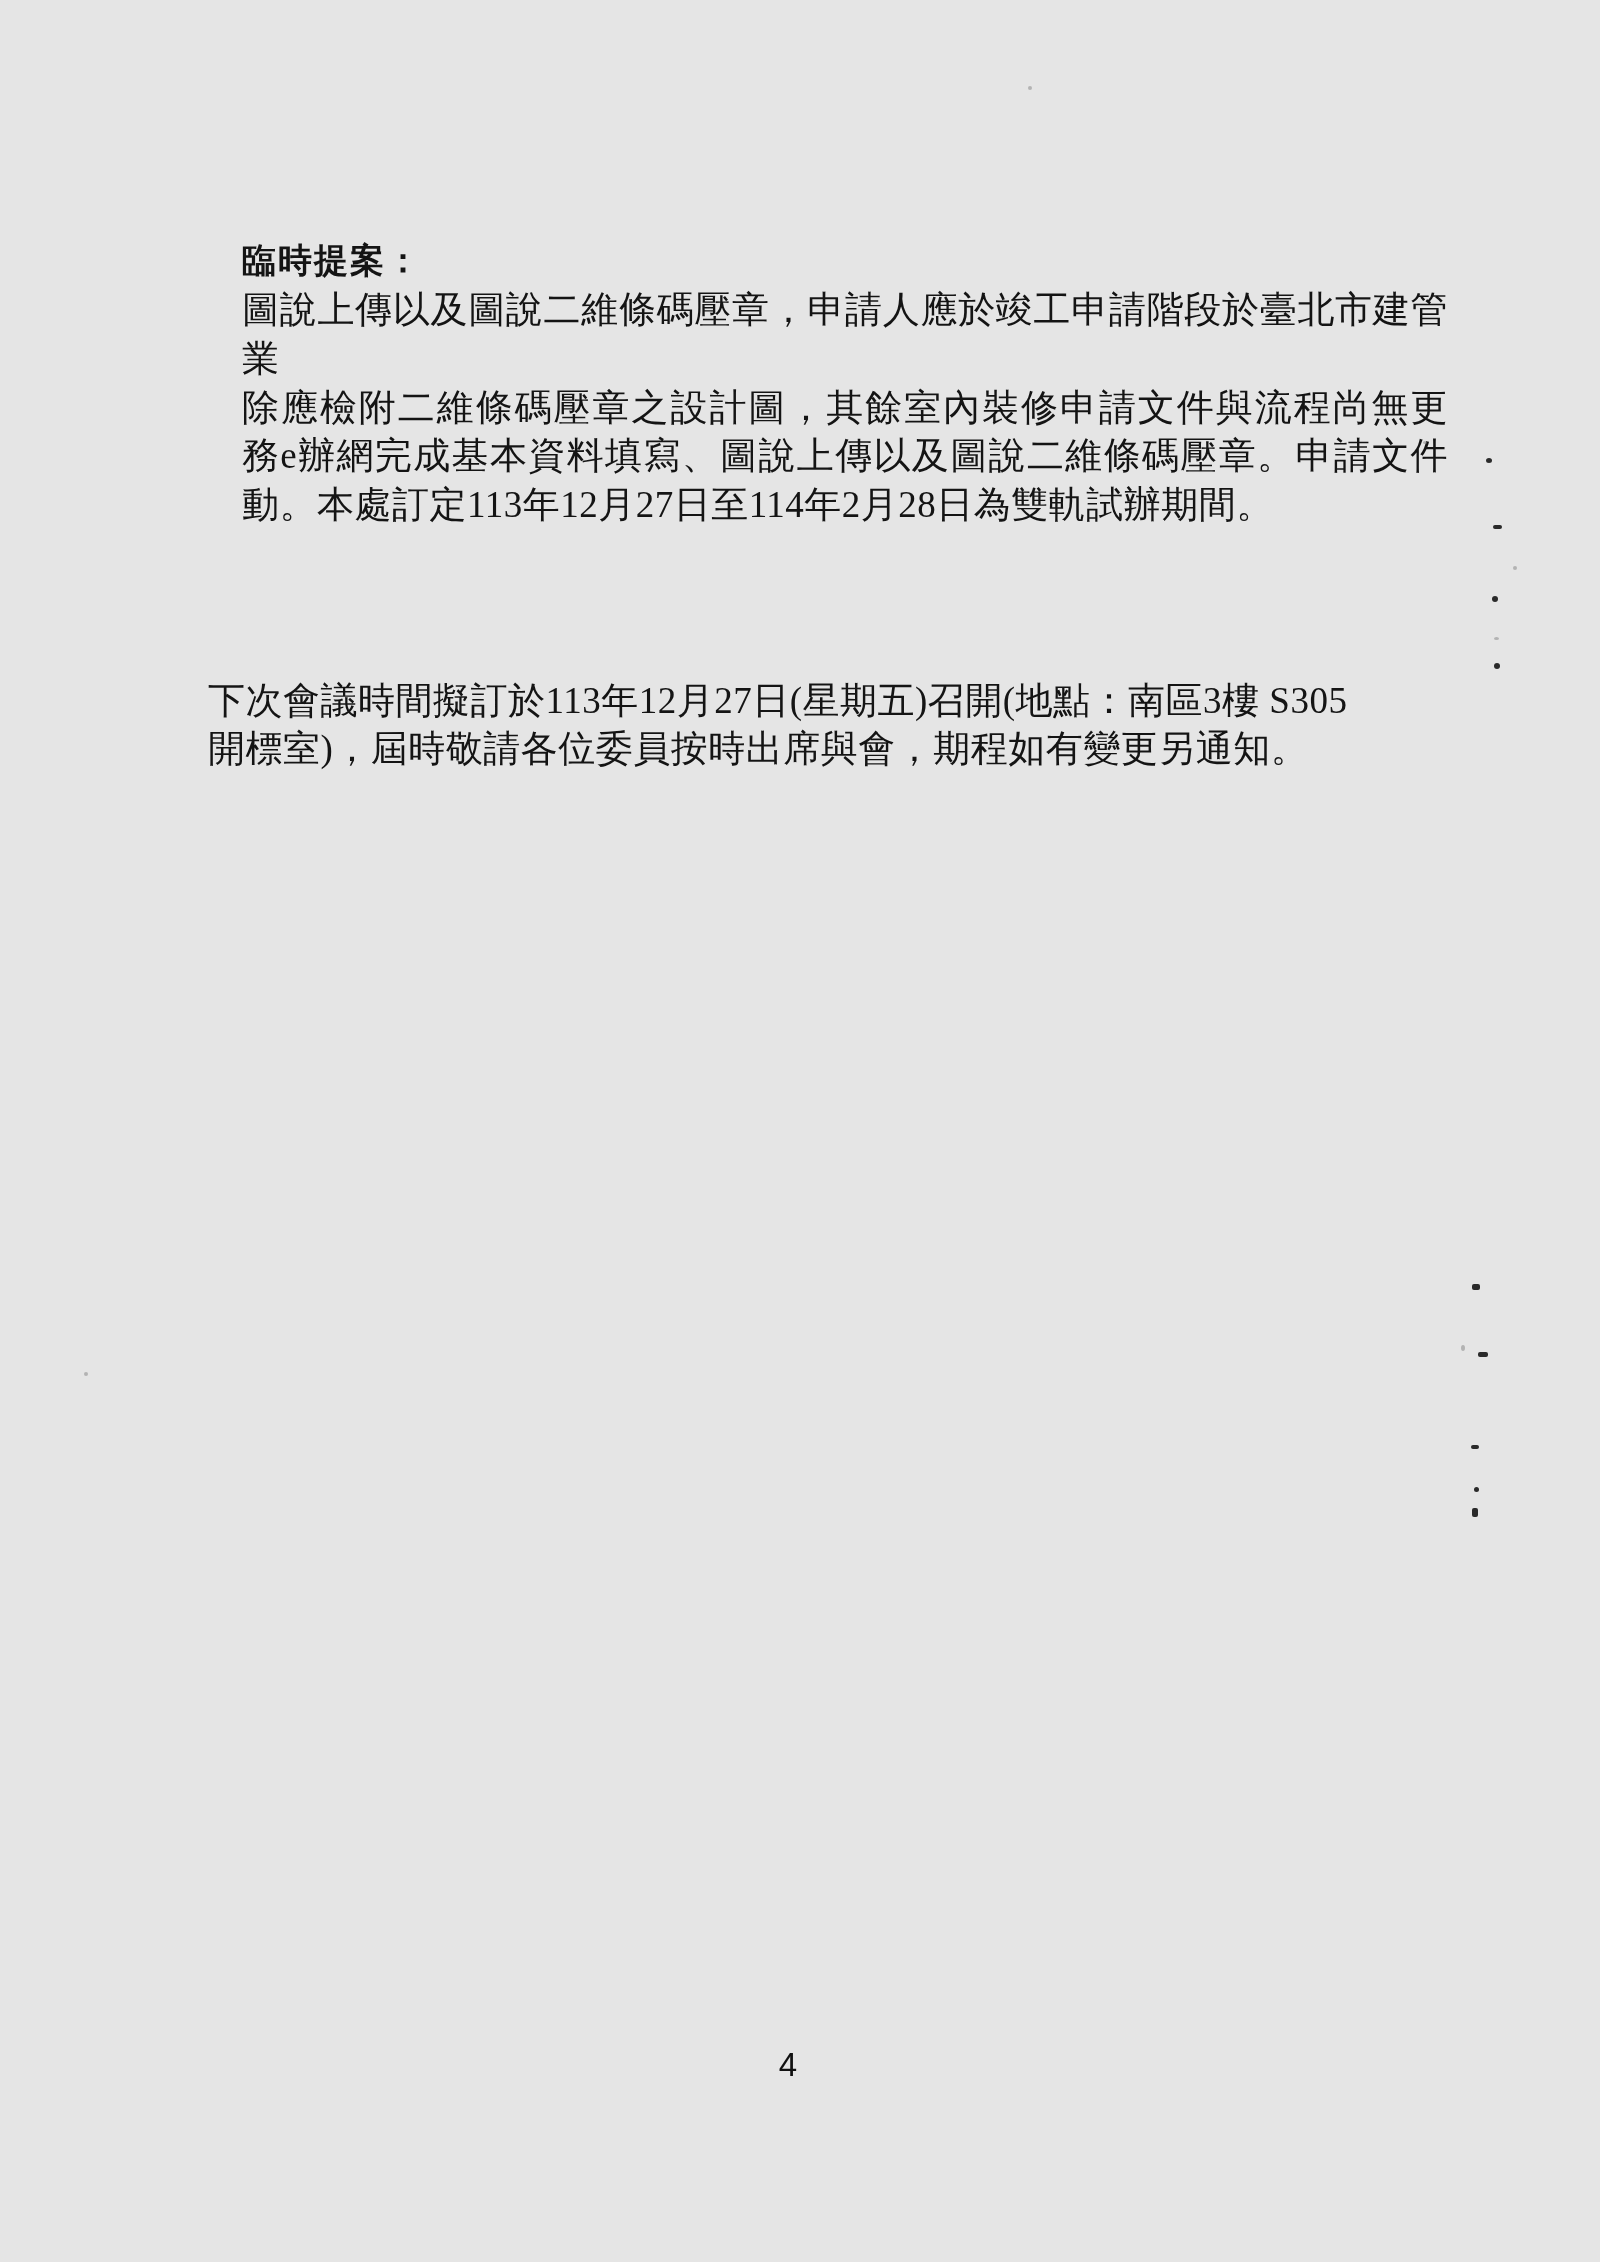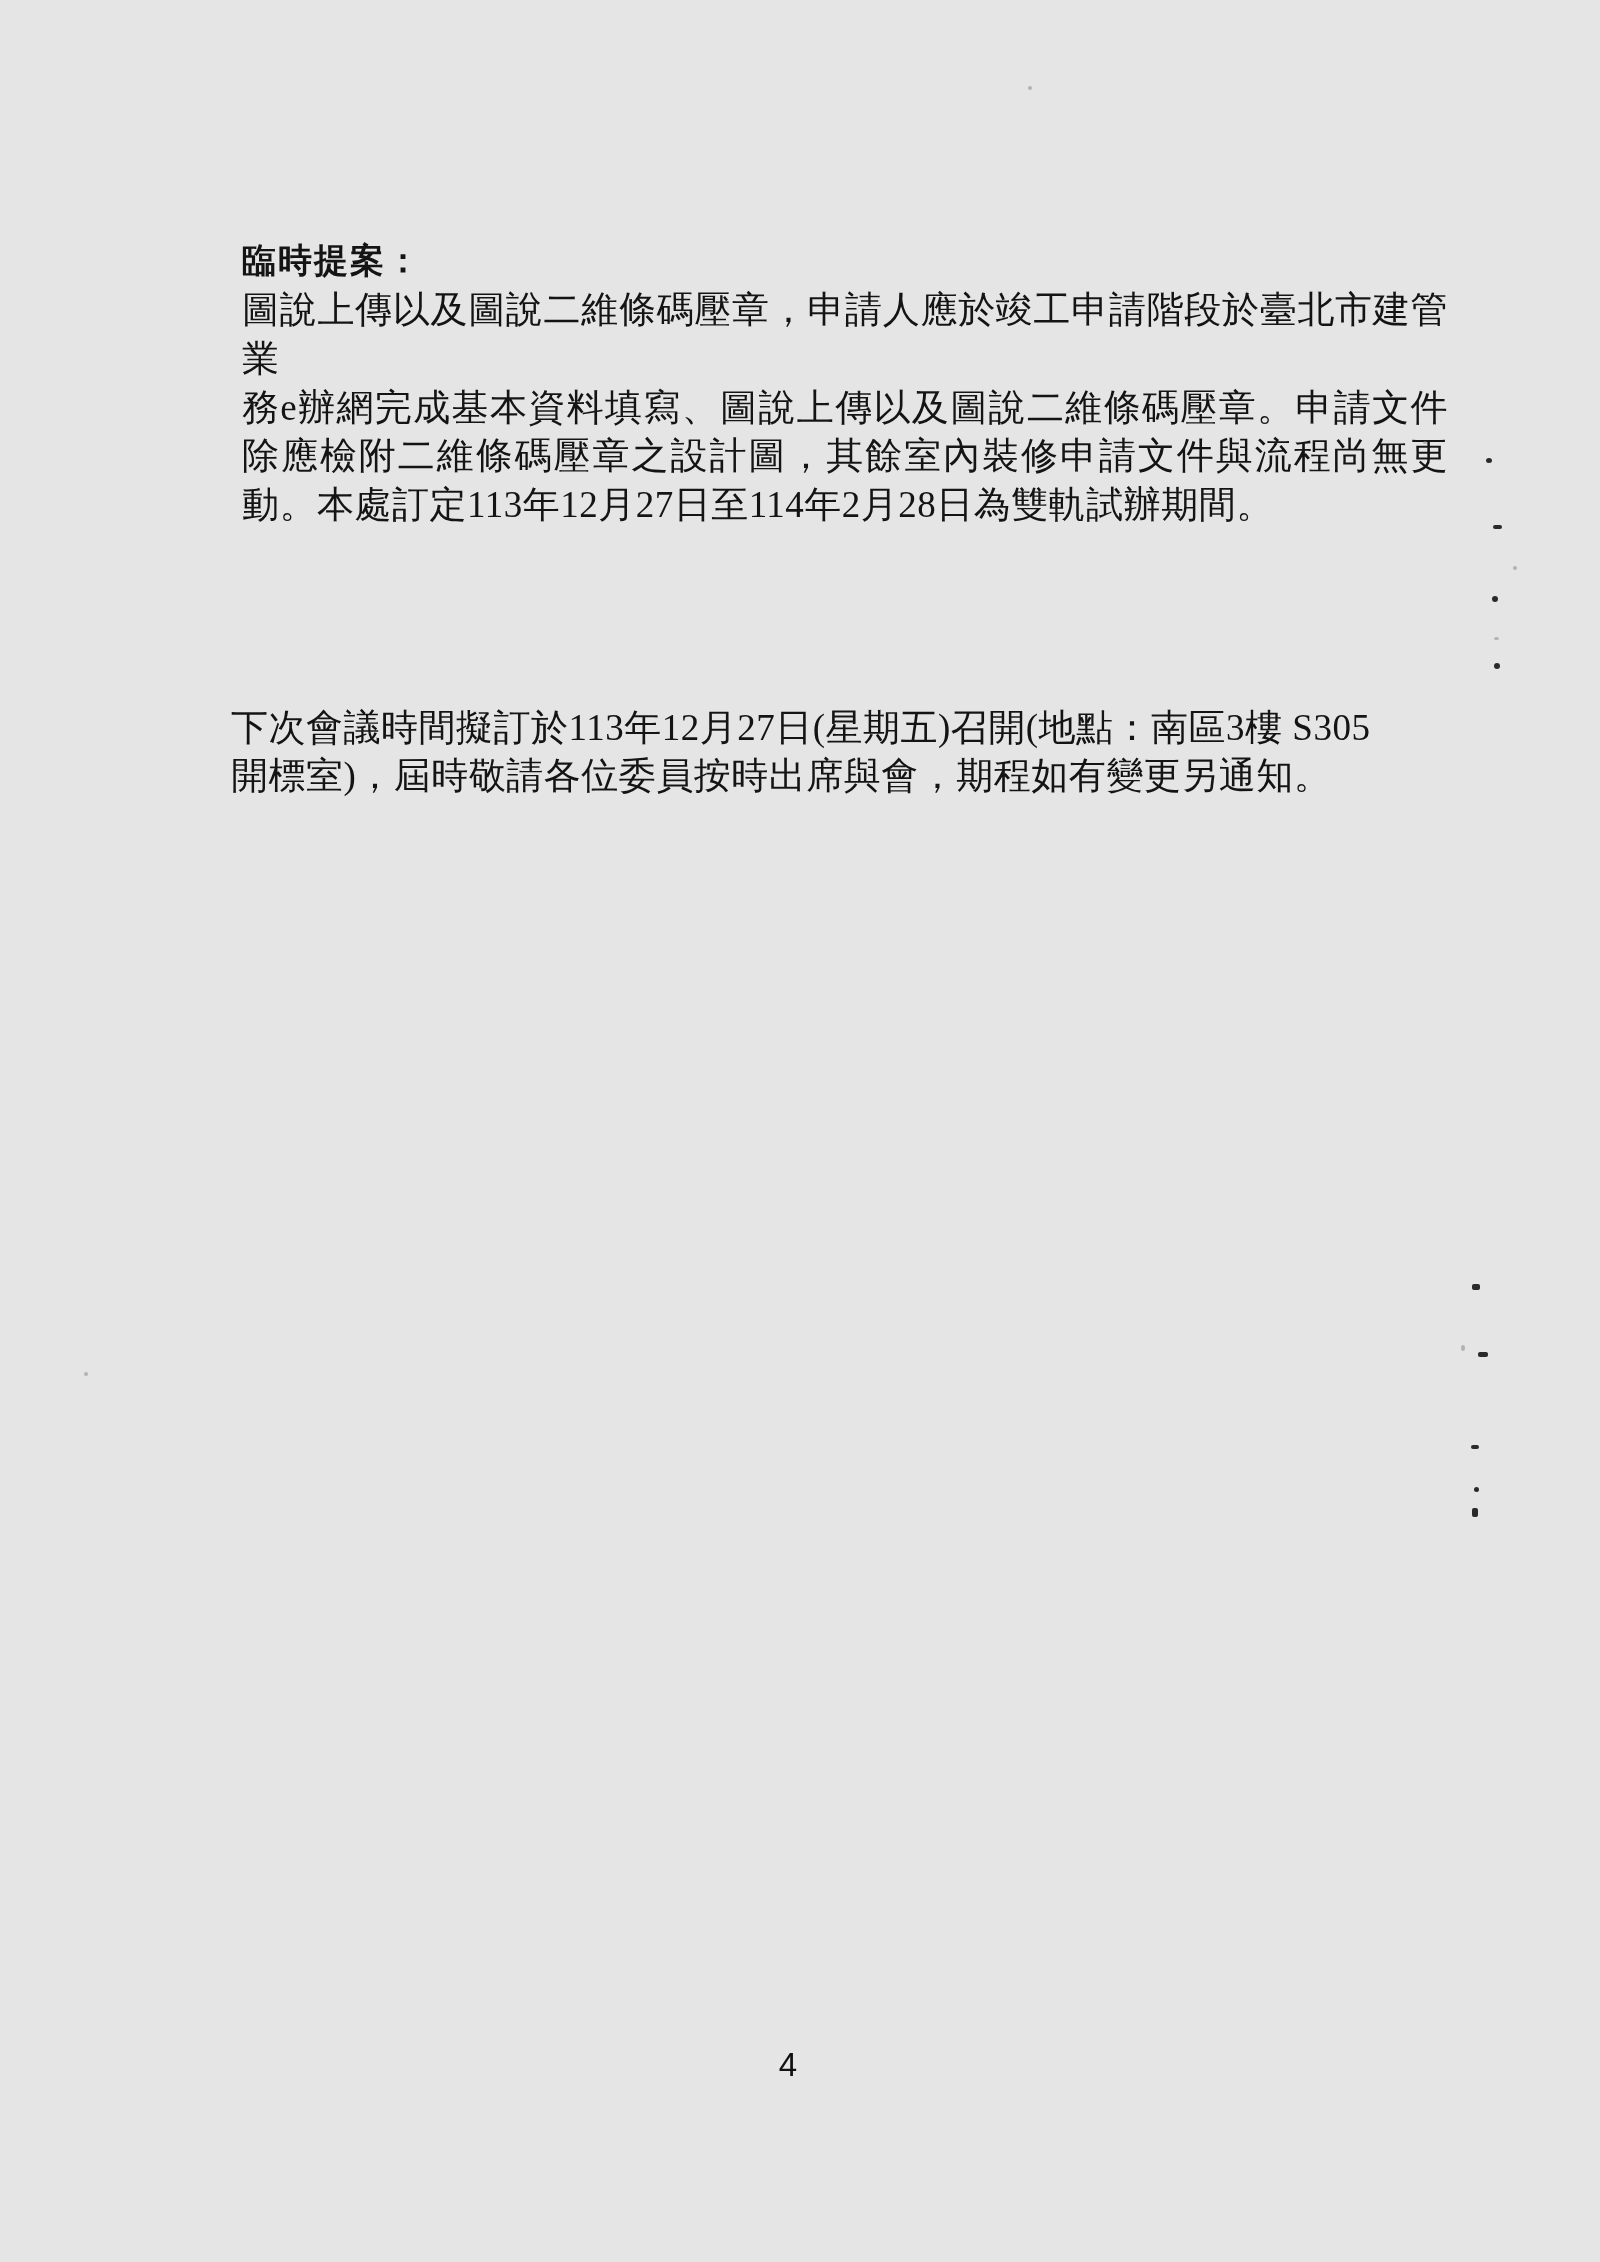--- a/index.html
+++ b/index.html
@@ -39,24 +39,23 @@
   }
   .body-line.justified {
     text-align: justify;
     text-align-last: justify;
     text-justify: inter-character;
   }
 
   
   .meeting-block {
     position: absolute;
-    left: 231px;
+    left: 208px;
     top: 677px;
     width: 1220px;
-    margin-top: 27px;
   }
   .meeting-block .body-line {
     line-height: 48px;
   }
 
   
   .page-number {
     position: absolute;
     left: 748px;
     top: 2046px;
@@ -77,22 +76,22 @@
   .speck.faint { background: #8a8a8a; opacity: 0.55; }
 </style>
 </head>
 <body>
 
 <div class="page">
 
   <section class="proposal-block">
     <h2 class="proposal-heading">臨時提案：</h2>
     <div class="body-line justified">圖說上傳以及圖說二維條碼壓章，申請人應於竣工申請階段於臺北市建管業</div>
+    <div class="body-line justified">除應檢附二維條碼壓章之設計圖，其餘室內裝修申請文件與流程尚無更</div>
     <div class="body-line justified">務e辦網完成基本資料填寫、圖說上傳以及圖說二維條碼壓章。申請文件</div>
-    <div class="body-line justified">除應檢附二維條碼壓章之設計圖，其餘室內裝修申請文件與流程尚無更</div>
     <div class="body-line">動。本處訂定113年12月27日至114年2月28日為雙軌試辦期間。</div>
   </section>
 
   <section class="meeting-block">
     <div class="body-line">下次會議時間擬訂於113年12月27日(星期五)召開(地點：南區3樓 S305</div>
     <div class="body-line">開標室)，屆時敬請各位委員按時出席與會，期程如有變更另通知。</div>
   </section>
 
   <div class="page-number">4</div>
 

